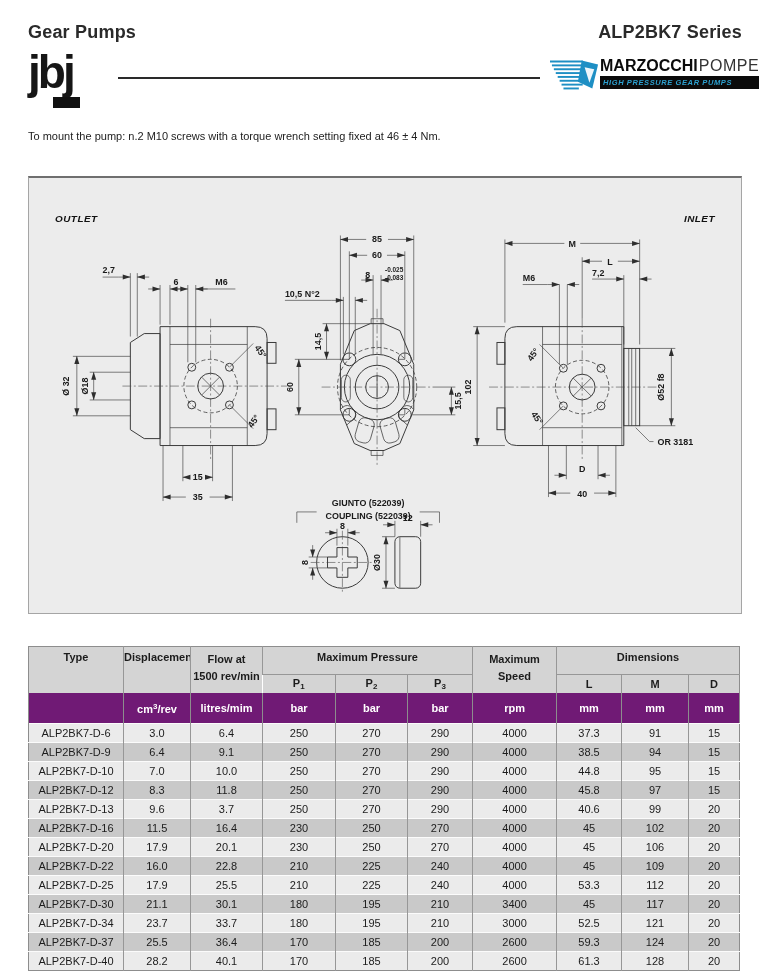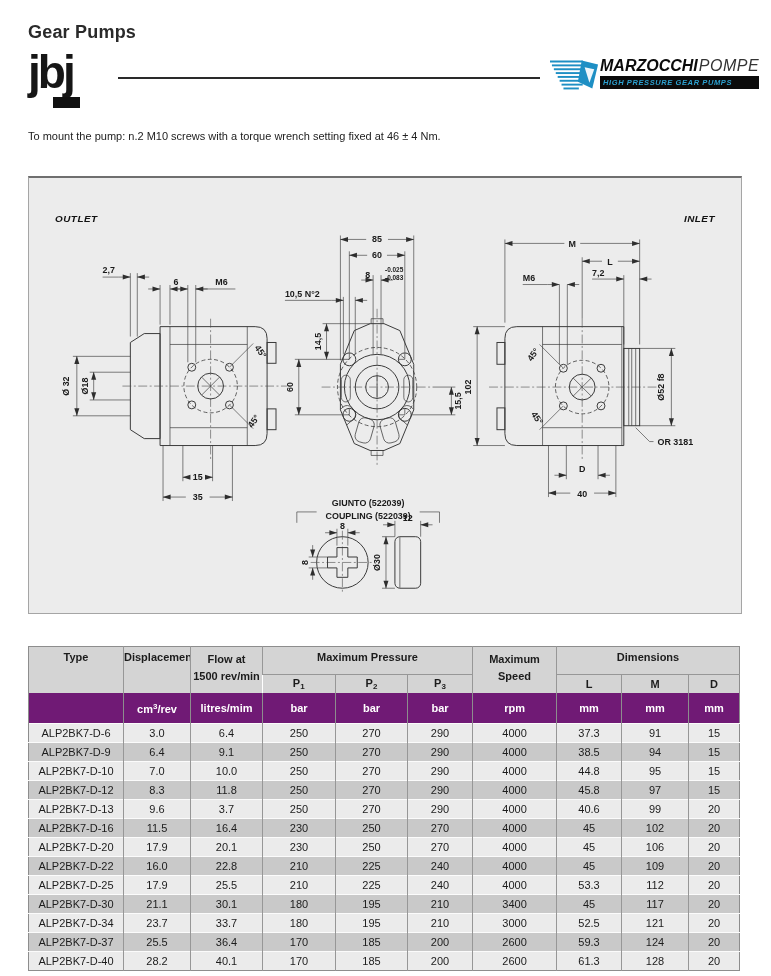--- a/index.html
+++ b/index.html
@@ -8,21 +8,21 @@
   .header-row{display:flex;justify-content:space-between;align-items:baseline;}
   .page-title,.series-title{font-size:18px;font-weight:bold;color:#2a2a2a;letter-spacing:.2px;}
   .brand-row{display:flex;align-items:flex-start;margin-top:8px;height:64px;}
   .jbj{position:relative;width:86px;flex:0 0 auto;}
   .jbj-text{display:block;font-size:46px;font-weight:bold;letter-spacing:-3px;color:#161616;line-height:.92;}
   .jbj-box{position:absolute;left:25px;top:46px;width:27px;height:11px;background:#111;}
   .rule{flex:1;height:2px;background:#2a2a2a;margin:26px 10px 0 4px;}
   .marzocchi{display:flex;align-items:flex-start;width:192px;flex:0 0 auto;margin-top:7px;}
   .mz-lines{width:50px;height:34px;flex:0 0 auto;}
   .mz-right{flex:1;}
-  .mz-word{font-style:italic;font-size:16px;font-weight:800;color:#0b0b0b;line-height:1;white-space:nowrap;}
+  .mz-word{font-size:16px;font-weight:800;color:#0b0b0b;line-height:1;white-space:nowrap;}
   .mz-word .pompe{font-weight:500;color:#333;margin-left:1px;letter-spacing:.5px;}
   .mz-bar{background:#0b0b0b;color:#2da2d2;font-size:7.5px;font-weight:bold;font-style:italic;
           letter-spacing:.6px;padding:2px 3px;margin-top:2px;white-space:nowrap;}
   .notes{margin-top:14px;}
   .note{font-size:11px;color:#222;margin:0 0 6px 0;line-height:1.4;}
   .drawing-box{margin-top:32px;width:714px;height:438px;background:#ececec;
                border:1px solid #a5a5a5;border-top:2px solid #6f6f6f;box-sizing:border-box;overflow:hidden;}
   
   .ln{stroke:#3a3a3a;stroke-width:1;fill:none;}
   .ln2{stroke:#3a3a3a;stroke-width:.7;fill:none;}
@@ -48,20 +48,21 @@
   sub{font-size:8px;vertical-align:-2px;}
   sup{font-size:8px;vertical-align:4px;}
 </style>
 </head>
 <body>
 
 <div class="page">
 
   <div class="header-row">
     <div class="page-title">Gear Pumps</div>
+    <div class="series-title">ALP2BK7 Series</div>
   </div>
 
   <div class="brand-row">
     <div class="jbj">
       <span class="jbj-text">jbj</span>
       <span class="jbj-box"></span>
     </div>
     <div class="rule"></div>
     <div class="marzocchi">
       <svg class="mz-lines" viewBox="0 0 52 34">

